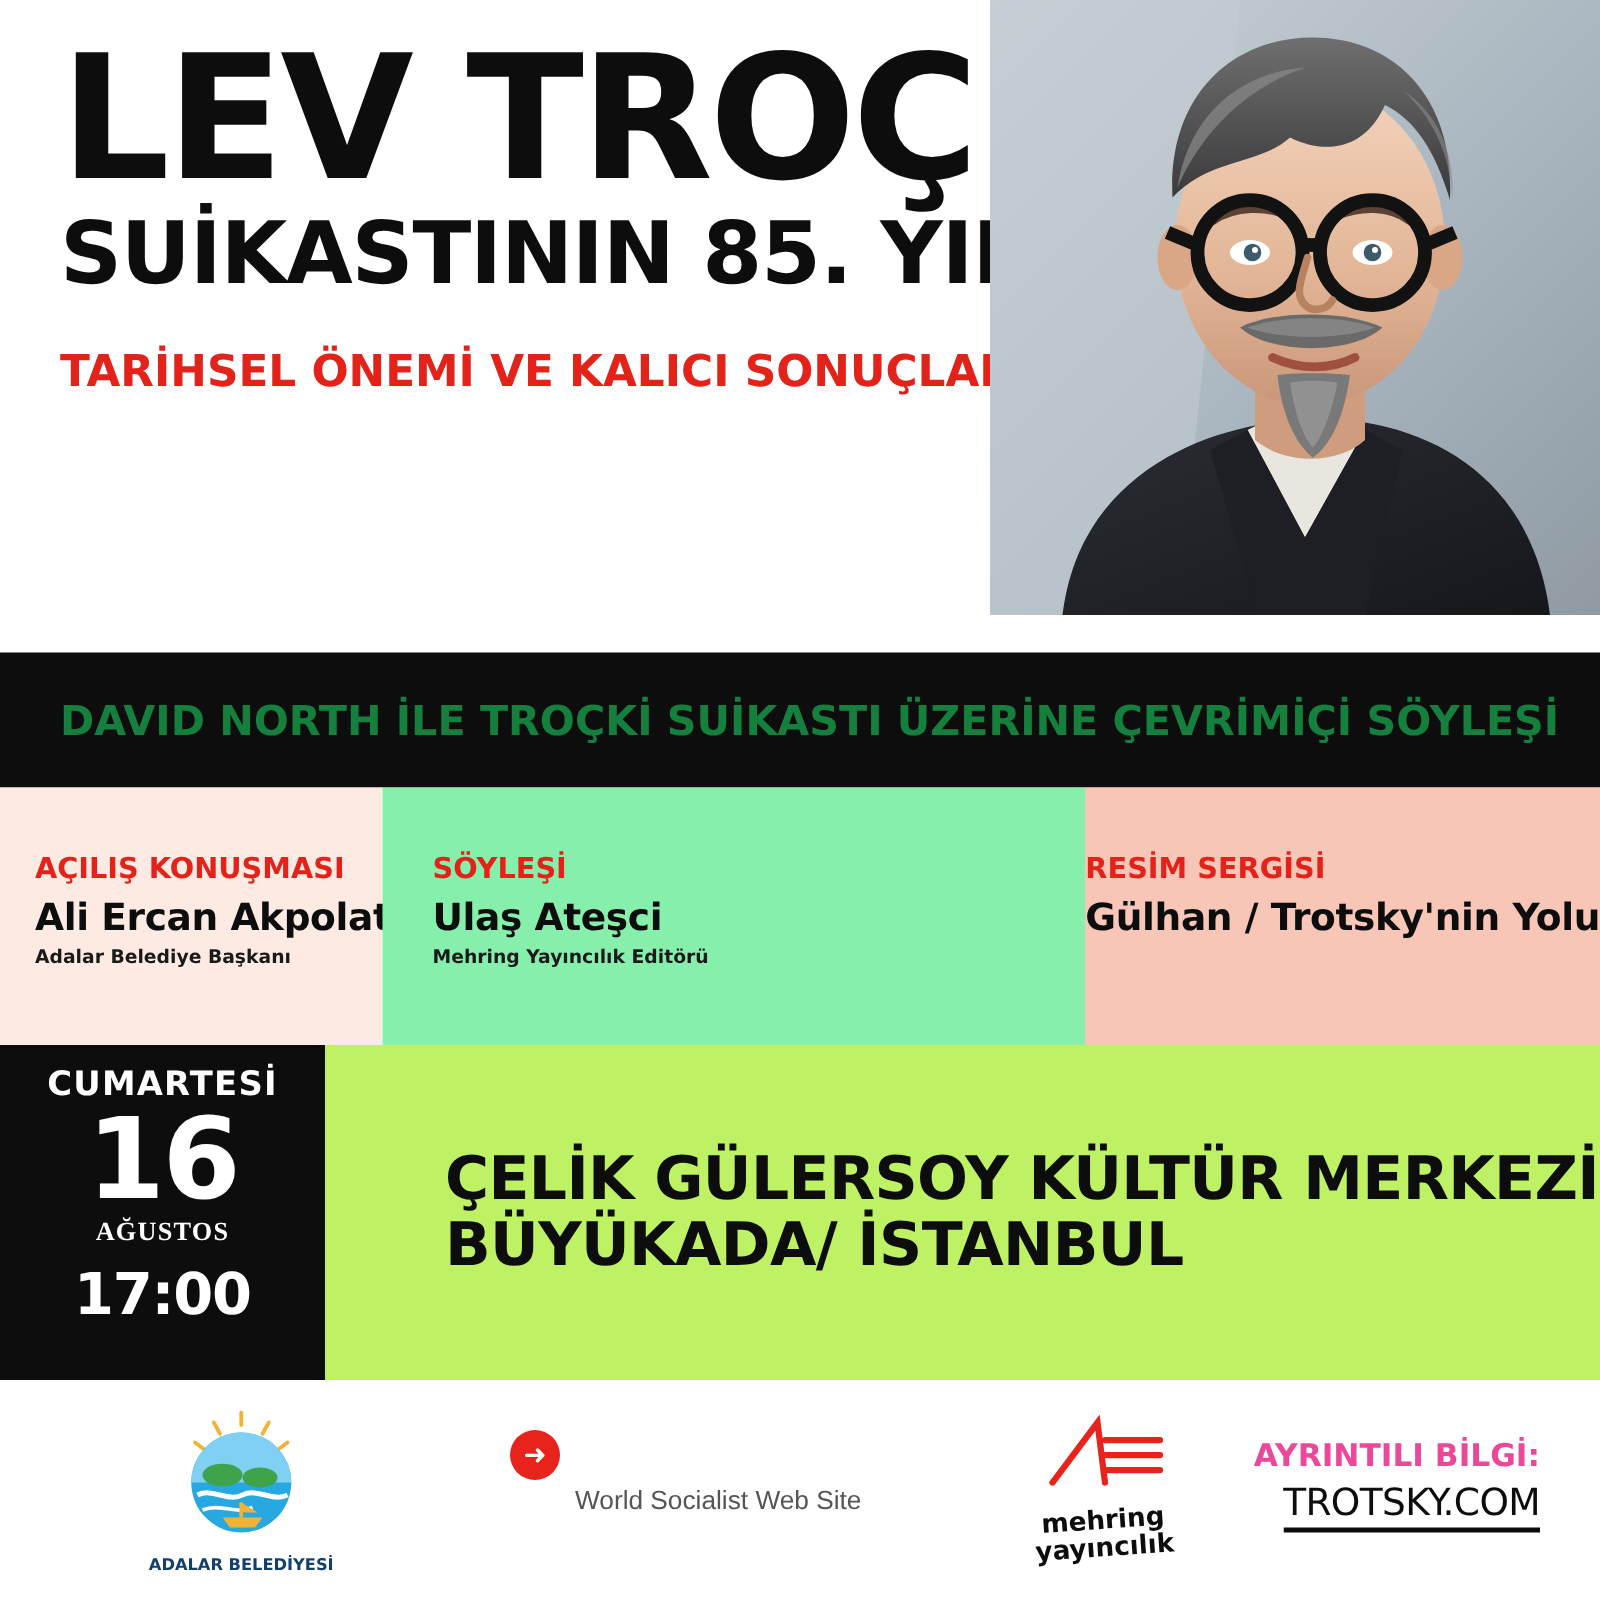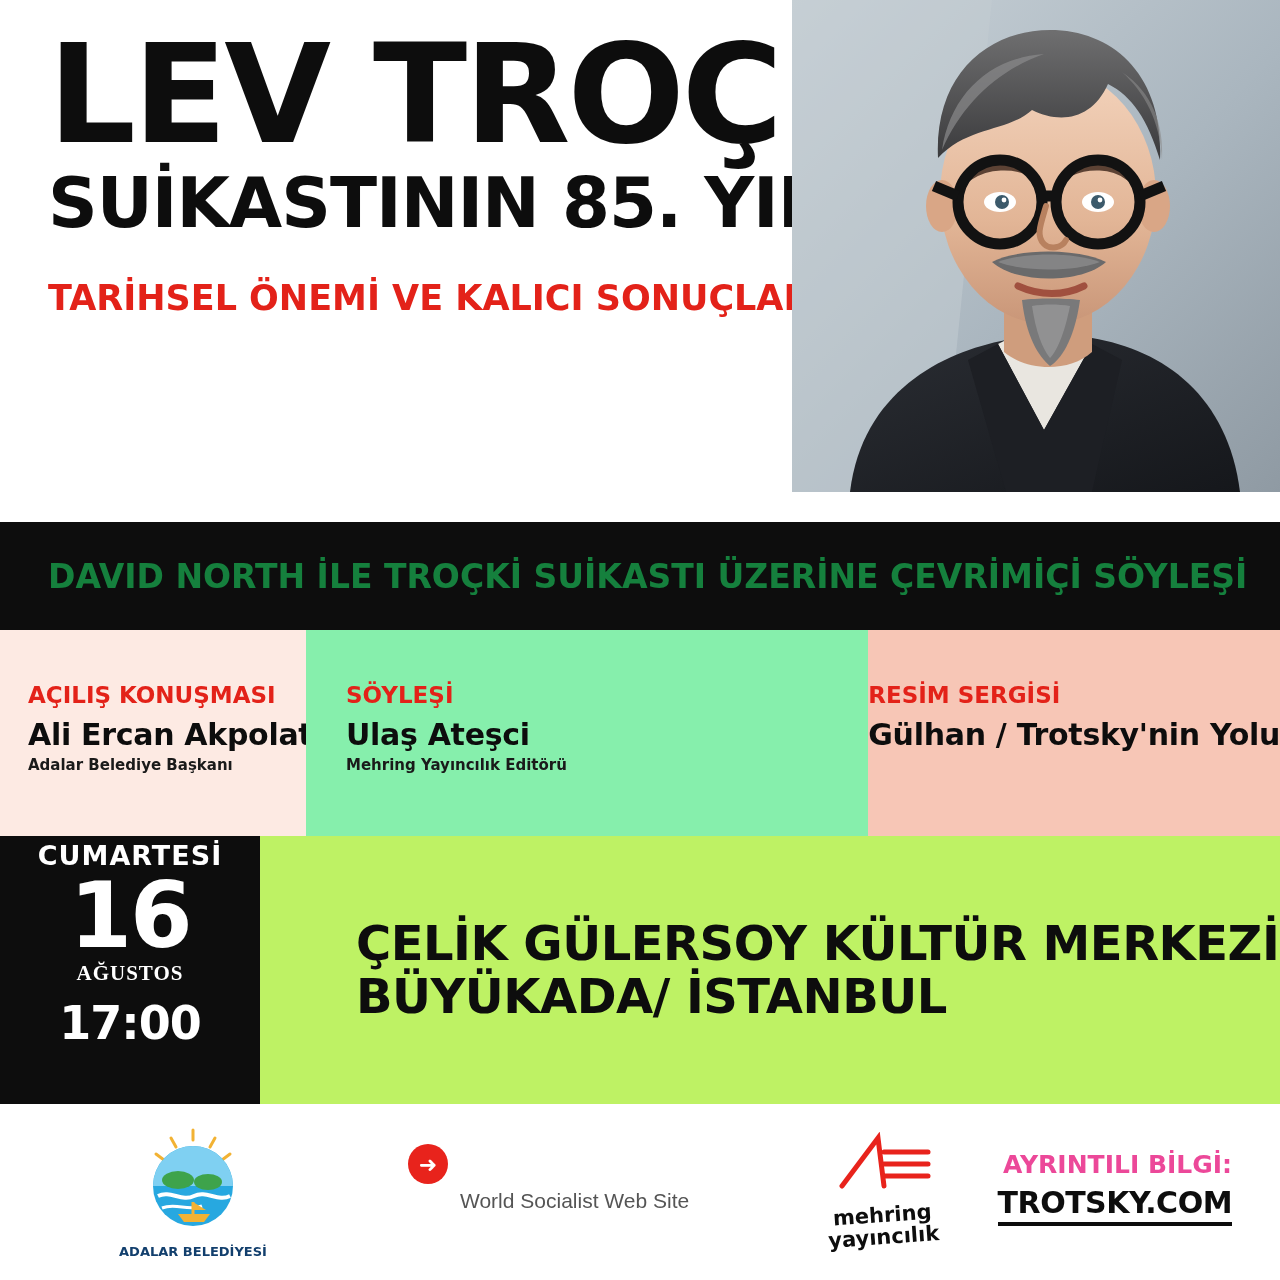--- a/index.html
+++ b/index.html
@@ -125,21 +125,21 @@
   
   .band {
     display: flex;
     height: 268px;
   }
   .date-box {
     width: 260px;
     background: #0d0d0d;
     color: #ffffff;
     text-align: center;
-    padding-top: 4px;
+    padding-top: 16px;
   }
   .d-day {
     font-family: "DejaVu Sans", sans-serif;
     font-weight: 700;
     font-size: 27px;
     letter-spacing: 1px;
   }
   .d-num {
     font-family: "DejaVu Sans", sans-serif;
     font-weight: 700;
@@ -237,21 +237,21 @@
     position: absolute; right: 48px; top: 46px;
     text-align: right;
   }
   .info-label {
     font-family: "DejaVu Sans", sans-serif;
     font-weight: 700; font-size: 25px; color: #ec4899;
     letter-spacing: 0px;
   }
   .info-url {
     font-family: "DejaVu Sans", sans-serif;
-    font-weight: 700; font-size: 30px; color: #0d0d0d;
+    font-weight: 400; font-size: 30px; color: #0d0d0d;
     letter-spacing: -0.5px; margin-top: 6px;
     border-bottom: 4px solid #0d0d0d; display: inline-block;
     padding-bottom: 2px;
   }
 </style>
 </head>
 <body>
 
 <div class="poster">
 

